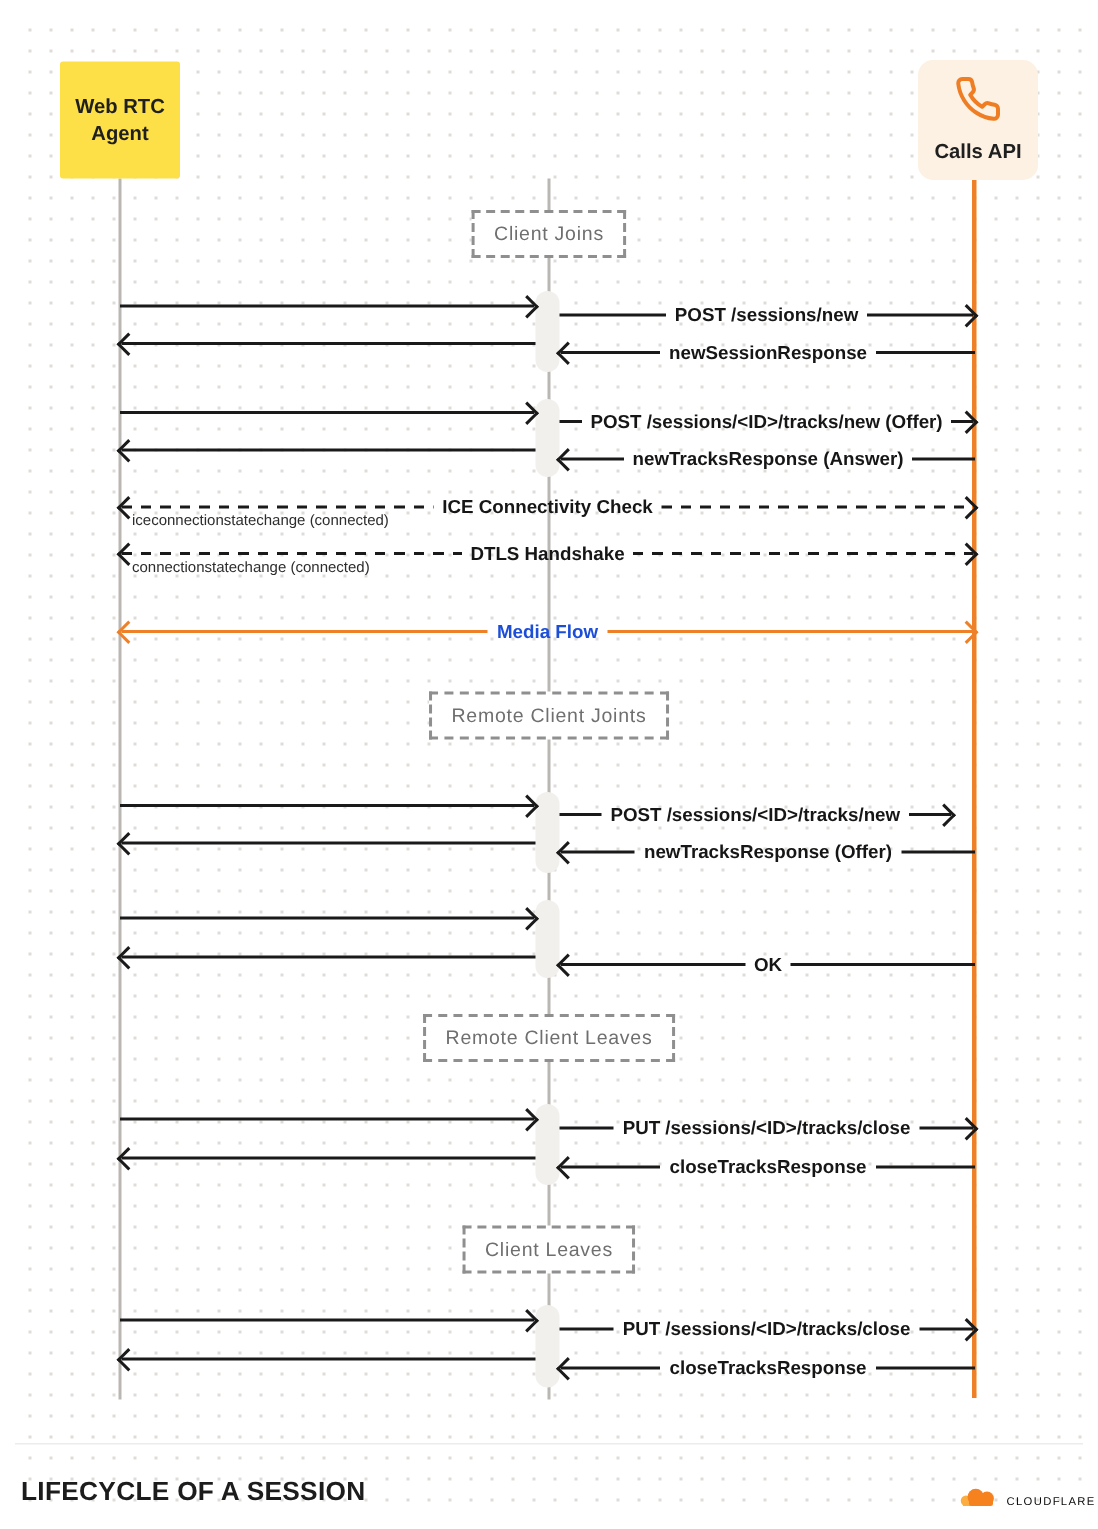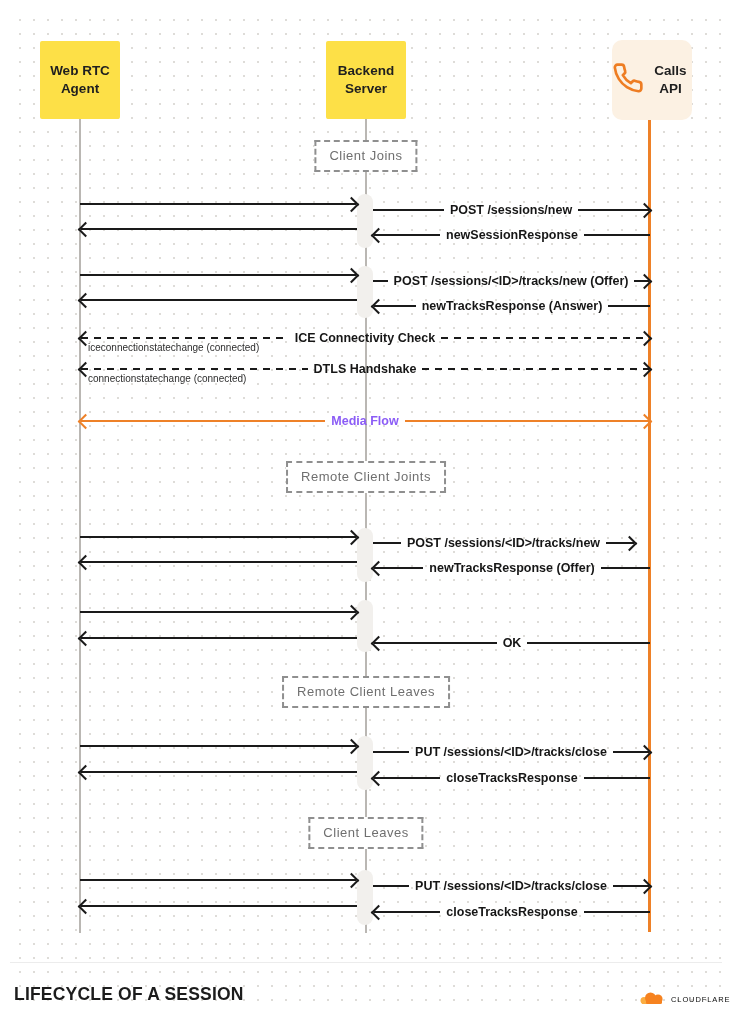--- a/index.html
+++ b/index.html
@@ -8,39 +8,39 @@
   .canvas{position:absolute;inset:10px;
           background-image:radial-gradient(circle,#dedcd8 1.2px,transparent 1.3px);
           background-size:14px 14px;background-position:3px 3px;}
   .divider{position:absolute;left:10px;right:10px;top:962px;height:1px;background:#ececec;}
 
   
   .actor{position:absolute;top:41px;width:80px;height:78px;background:#fde047;
          display:flex;align-items:center;justify-content:center;text-align:center;
          font-weight:700;font-size:13.5px;line-height:1.3;color:#1f1f1f;border-radius:2px;z-index:3;}
   .actor.calls{top:40px;height:80px;background:#fcf1e3;border-radius:10px;
-               flex-direction:row;gap:5px;}
+               flex-direction:column;gap:5px;}
   .actor.calls .aname{font-size:13.5px;}
 
   
   .lifeline{position:absolute;top:119px;width:2px;height:814px;background:#bab7b3;z-index:1;}
   .lifeline.orange{width:3px;background:#EE8128;top:120px;height:812px;}
   .act{position:absolute;left:357px;width:16px;border-radius:8px;background:#f2f0ed;z-index:2;}
 
   
   .arrow{position:absolute;display:flex;align-items:center;height:18px;z-index:4;}
   .ln{flex:1;height:0;border-top:2.4px solid #1a1a1a;}
   .ln.d{border:none;height:2.4px;background:repeating-linear-gradient(90deg,#1a1a1a 0 7px,transparent 7px 13px);}
   .hd{flex:none;width:9px;height:9px;border-top:2.4px solid #1a1a1a;border-right:2.4px solid #1a1a1a;}
   .hd.r{transform:rotate(45deg);margin-left:-10px;}
   .hd.l{transform:rotate(-135deg);margin-right:-10px;}
   .alabel{flex:none;font-weight:700;font-size:12.5px;color:#161616;padding:0 6px;white-space:nowrap;}
   .arrow.media .ln{border-color:#EE8128;}
   .arrow.media .hd{border-color:#EE8128;}
-  .arrow.media .alabel{color:#8b5cf6;}
+  .arrow.media .alabel{color:#1d4ed8;}
 
   .note{position:absolute;left:88px;font-size:10px;color:#2d2d2d;z-index:4;white-space:nowrap;}
 
   
   .group{position:absolute;left:366px;transform:translateX(-50%);background:#ffffff;
          border:2px dashed #8f8f8f;color:#6f6f6f;font-size:13px;letter-spacing:.5px;
          padding:6px 13px;white-space:nowrap;z-index:5;line-height:16px;}
 
   
   .title{position:absolute;left:14px;top:984px;font-size:17.5px;font-weight:700;
@@ -50,23 +50,20 @@
 </style>
 </head>
 <body>
 
 <div class="frame">
   <div class="canvas"></div>
   <div class="divider"></div>
 
   <div class="actor" style="left:40px">
     <span class="aname">Web RTC Agent</span>
-  </div>
-  <div class="actor" style="left:326px">
-    <span class="aname">Backend Server</span>
   </div>
   <div class="actor calls" style="left:612px">
     <span>
       <svg width="32" height="32" viewBox="0 0 24 24" fill="none" stroke="#EE7D23" stroke-width="2" stroke-linecap="round" stroke-linejoin="round">
         <path d="M22 16.92v3a2 2 0 0 1-2.18 2 19.79 19.79 0 0 1-8.63-3.07 19.5 19.5 0 0 1-6-6 19.79 19.79 0 0 1-3.07-8.67A2 2 0 0 1 4.11 2h3a2 2 0 0 1 2 1.72 12.84 12.84 0 0 0 .7 2.81 2 2 0 0 1-.45 2.11L8.09 9.91a16 16 0 0 0 6 6l1.27-1.27a2 2 0 0 1 2.11-.45 12.84 12.84 0 0 0 2.81.7A2 2 0 0 1 22 16.92z"></path>
       </svg>
     </span>
     <span class="aname">Calls API</span>
   </div>
 

